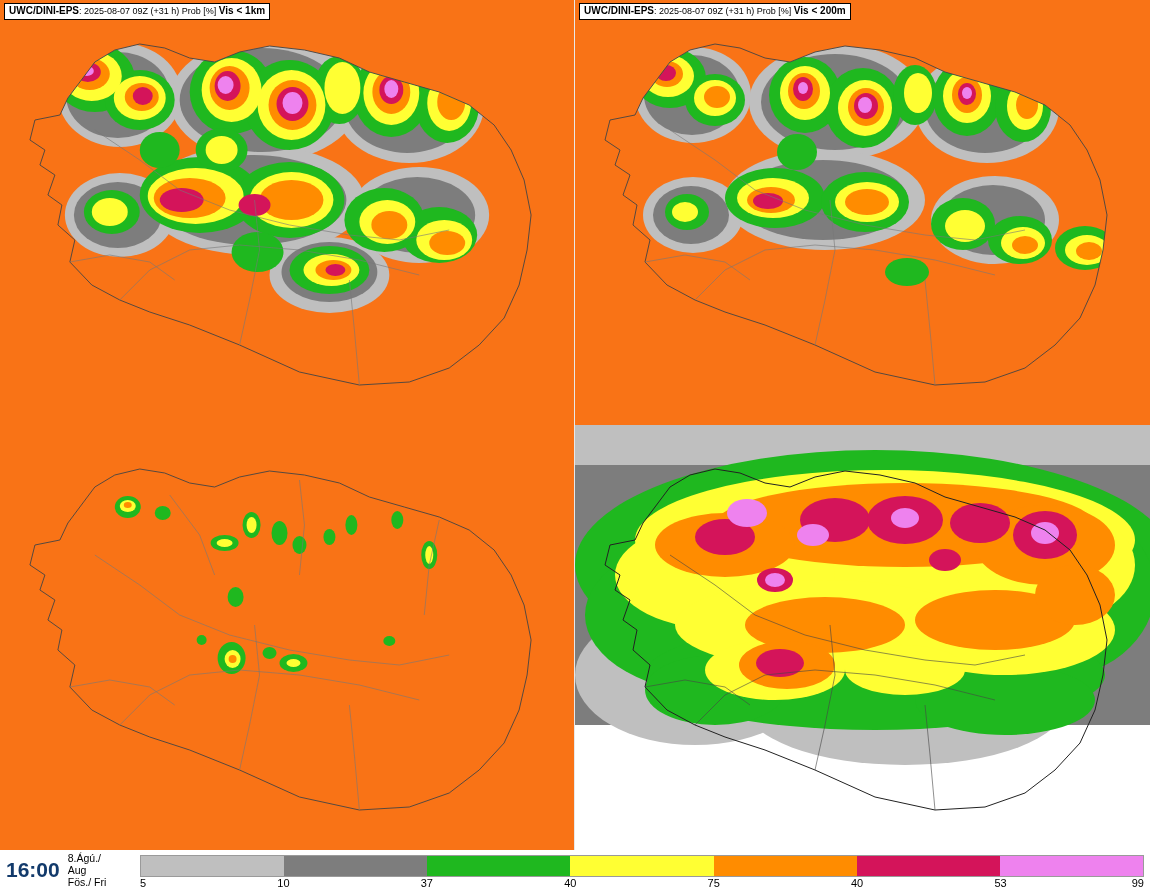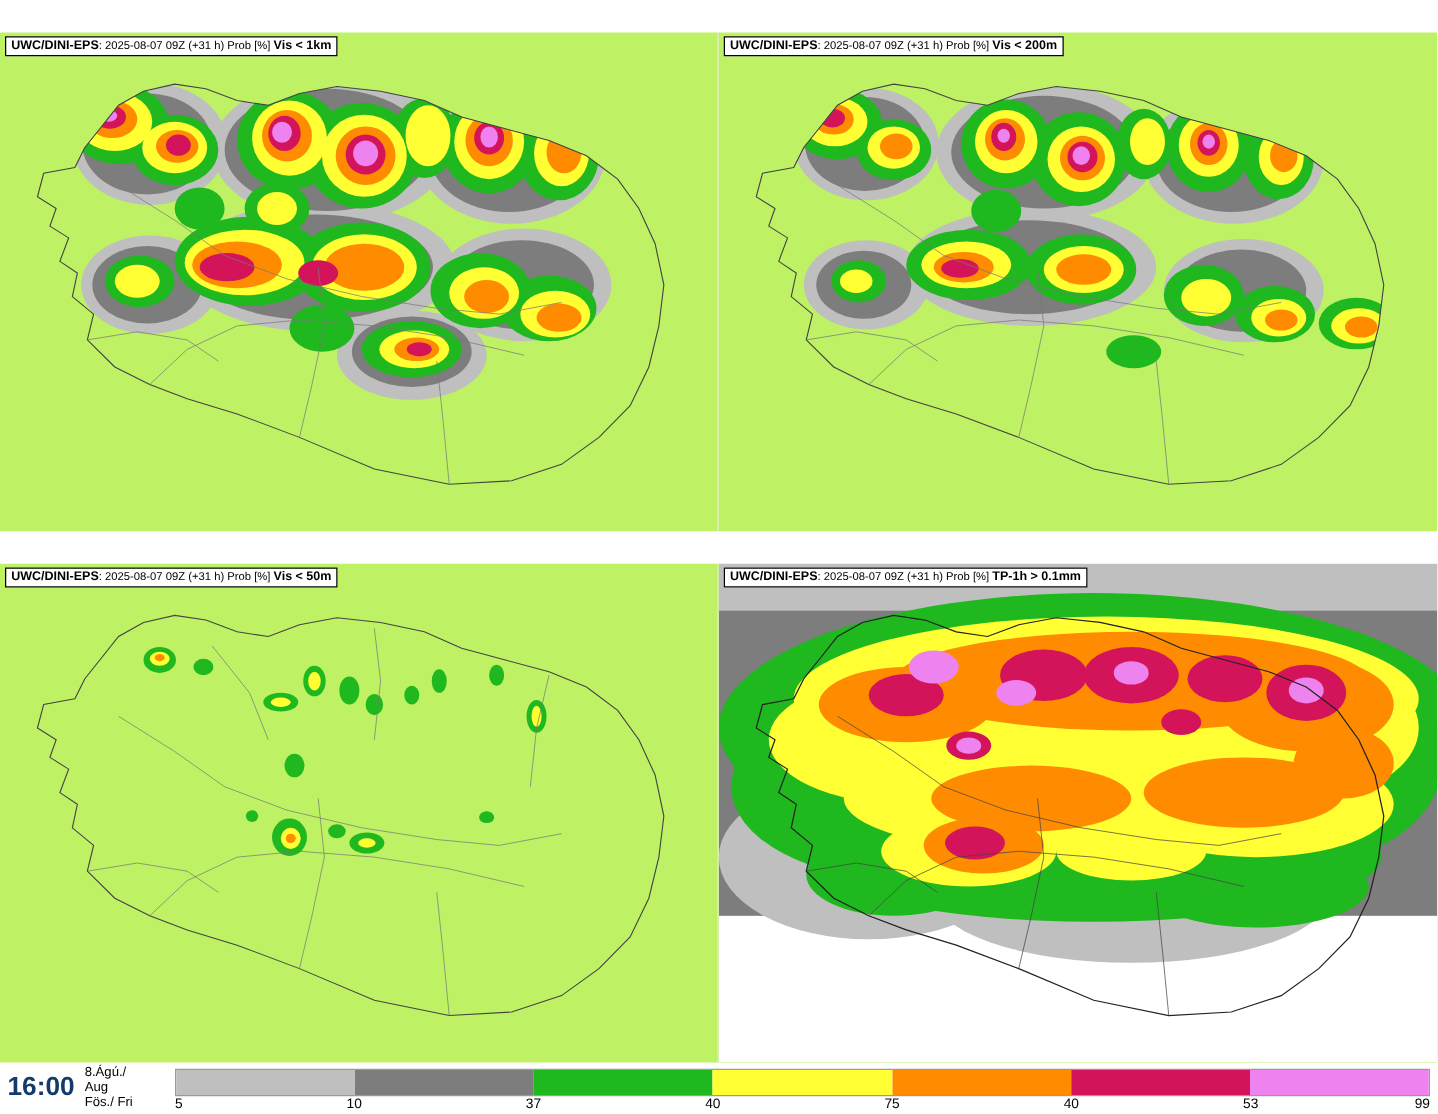--- a/index.html
+++ b/index.html
@@ -12,23 +12,22 @@
   }
   .grid{
     position:absolute;left:0;top:0;width:1150px;height:855px;
     display:grid;
     grid-template-columns:575px 575px;
     grid-template-rows:425px 425px;
   }
   .panel{
     position:relative;
     overflow:hidden;
-    background:#bef264;
+    background:#f97316;
     border-right:1px solid #e8e8e8;
-    margin-top:26px;
   }
   .panel.last-col{border-right:none;}
   .panel-title{
     position:absolute;left:4px;top:3px;
     background:#ffffff;
     border:1px solid #000;
     padding:1px 4px 2px 4px;
     font-size:10px;
     line-height:11px;
     white-space:nowrap;
@@ -371,23 +370,20 @@
           <path d="M120,300 L150,270 L190,250 L240,245 L300,250 L360,260 L420,275"></path>
           <path d="M240,345 L250,300 L260,250 L255,200"></path>
           <path d="M360,385 L355,330 L350,280"></path>
           <path d="M70,262 L110,255 L150,262 L175,280"></path>
           <path d="M170,70 L200,110 L215,150"></path>
           <path d="M300,55 L305,100 L300,150"></path>
           <path d="M440,95 L430,140 L425,190"></path>
         </g>
       </svg>
     </div>
-    <div class="panel-title">
-      <span class="model">UWC/DINI-EPS</span><span class="run">: 2025-08-07 09Z (+31 h) Prob [%] </span><span class="param">Vis &lt; 50m</span>
-    </div>
   </div>
 
   <div class="panel last-col">
     <div class="map-wrap">
       <svg class="map-svg" viewBox="0 0 575 425" preserveAspectRatio="none">
 
         <rect x="0" y="0" width="575" height="425" fill="#ffffff"></rect>
         <rect x="0" y="0" width="575" height="300" fill="#7d7d7d"></rect>
         <g fill="#bfbfbf">
           <rect x="0" y="0" width="575" height="40"></rect>
@@ -444,23 +440,20 @@
                  L165,48 L140,44 L115,50 L95,62 L80,82 L68,98 Z" fill="none" stroke="#222" stroke-width="1"></path>
         <g fill="none" stroke="#444" stroke-width="0.6">
           <path d="M95,130 L140,160 L180,190 L230,210 L290,225 L350,235 L400,240 L450,230"></path>
           <path d="M120,300 L150,270 L190,250 L240,245 L300,250 L360,260 L420,275"></path>
           <path d="M240,345 L250,300 L260,250 L255,200"></path>
           <path d="M360,385 L355,330 L350,280"></path>
           <path d="M70,262 L110,255 L150,262 L175,280"></path>
         </g>
       </svg>
     </div>
-    <div class="panel-title">
-      <span class="model">UWC/DINI-EPS</span><span class="run">: 2025-08-07 09Z (+31 h) Prob [%] </span><span class="param">TP-1h &gt; 0.1mm</span>
-    </div>
   </div>
 
 </div>
 
 <div class="footer">
 
   <div class="timebox">
     <div class="time-clock">16:00</div>
     <div class="time-date">
       <div>8.Ágú./ Aug</div>

